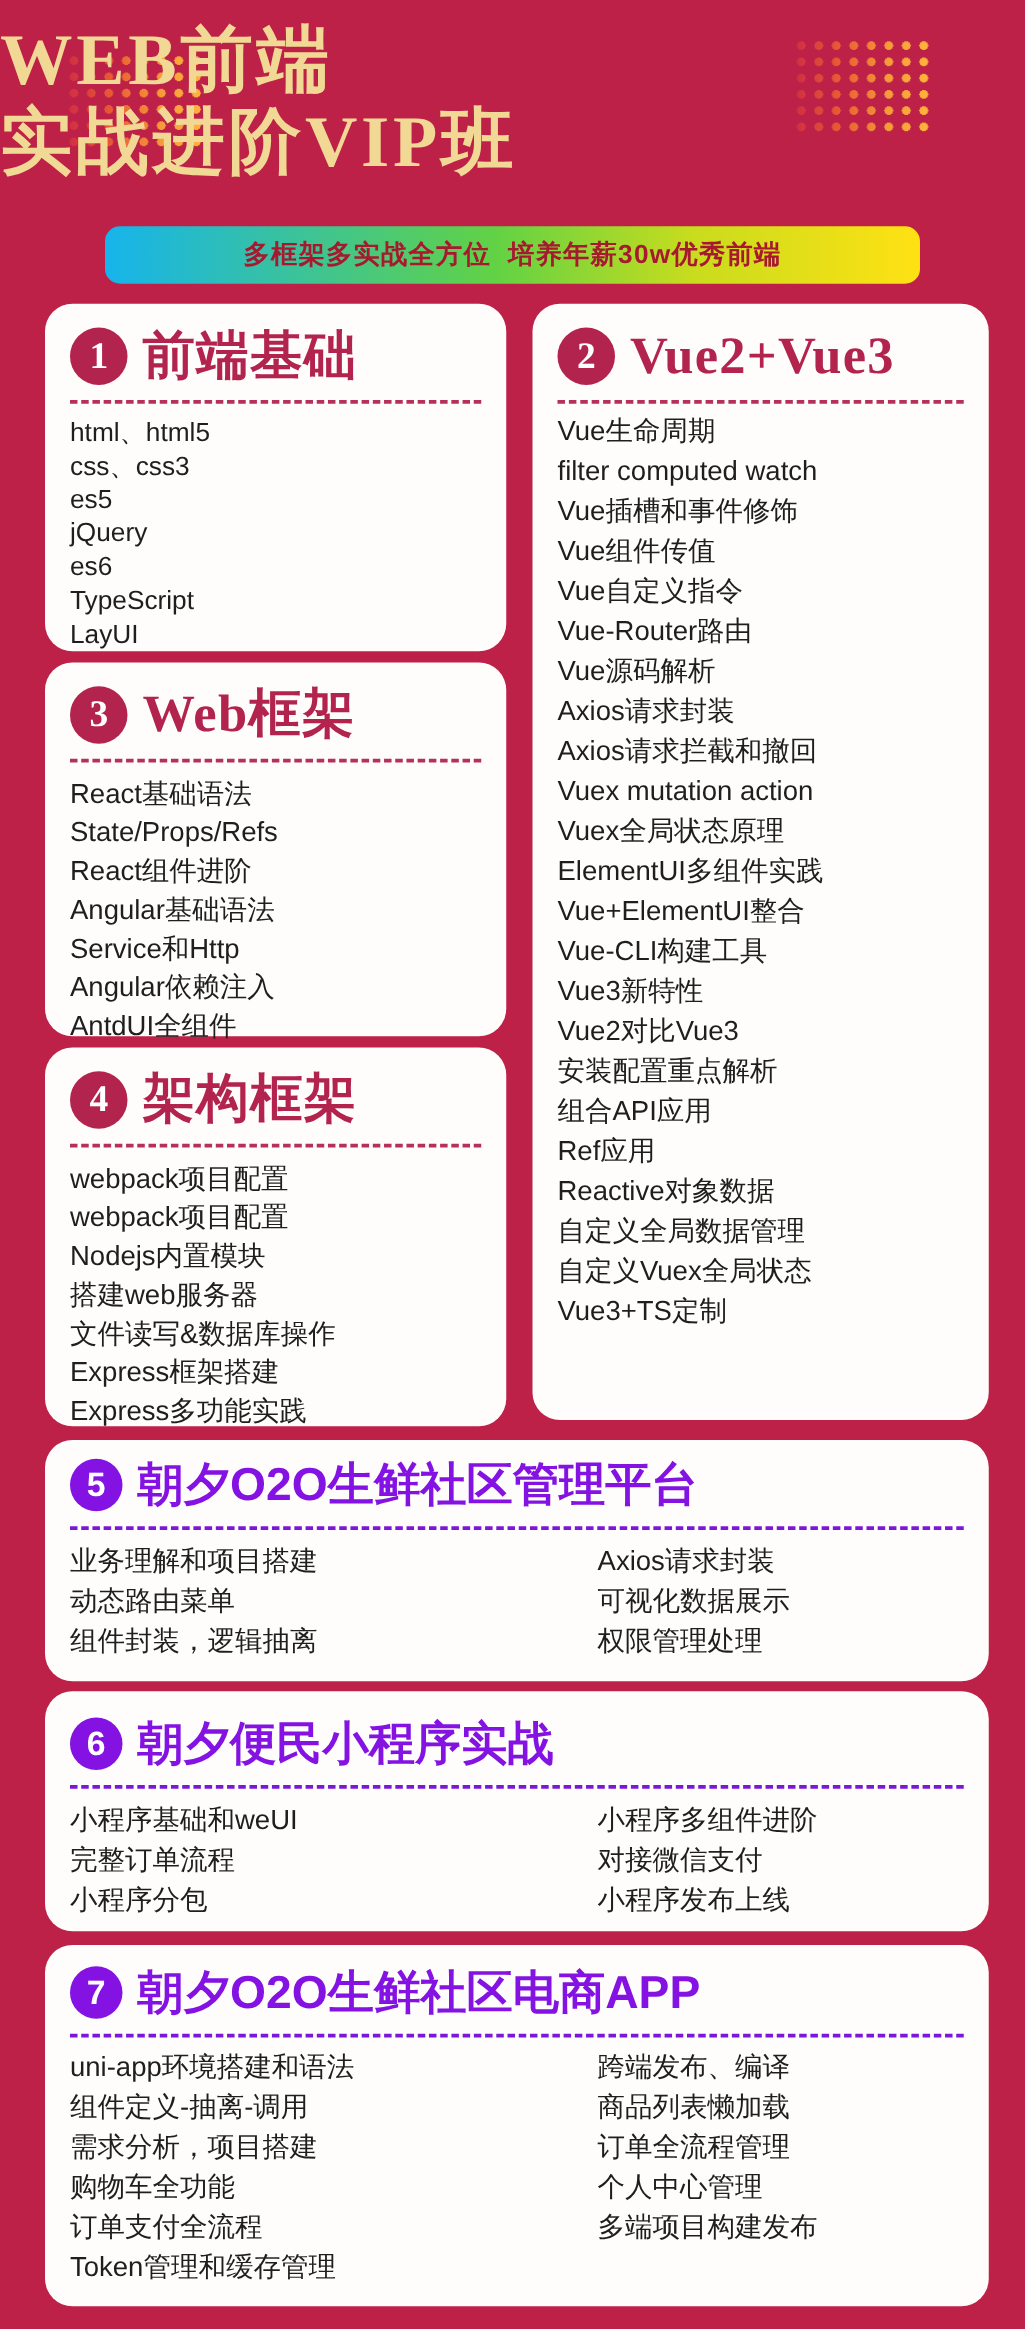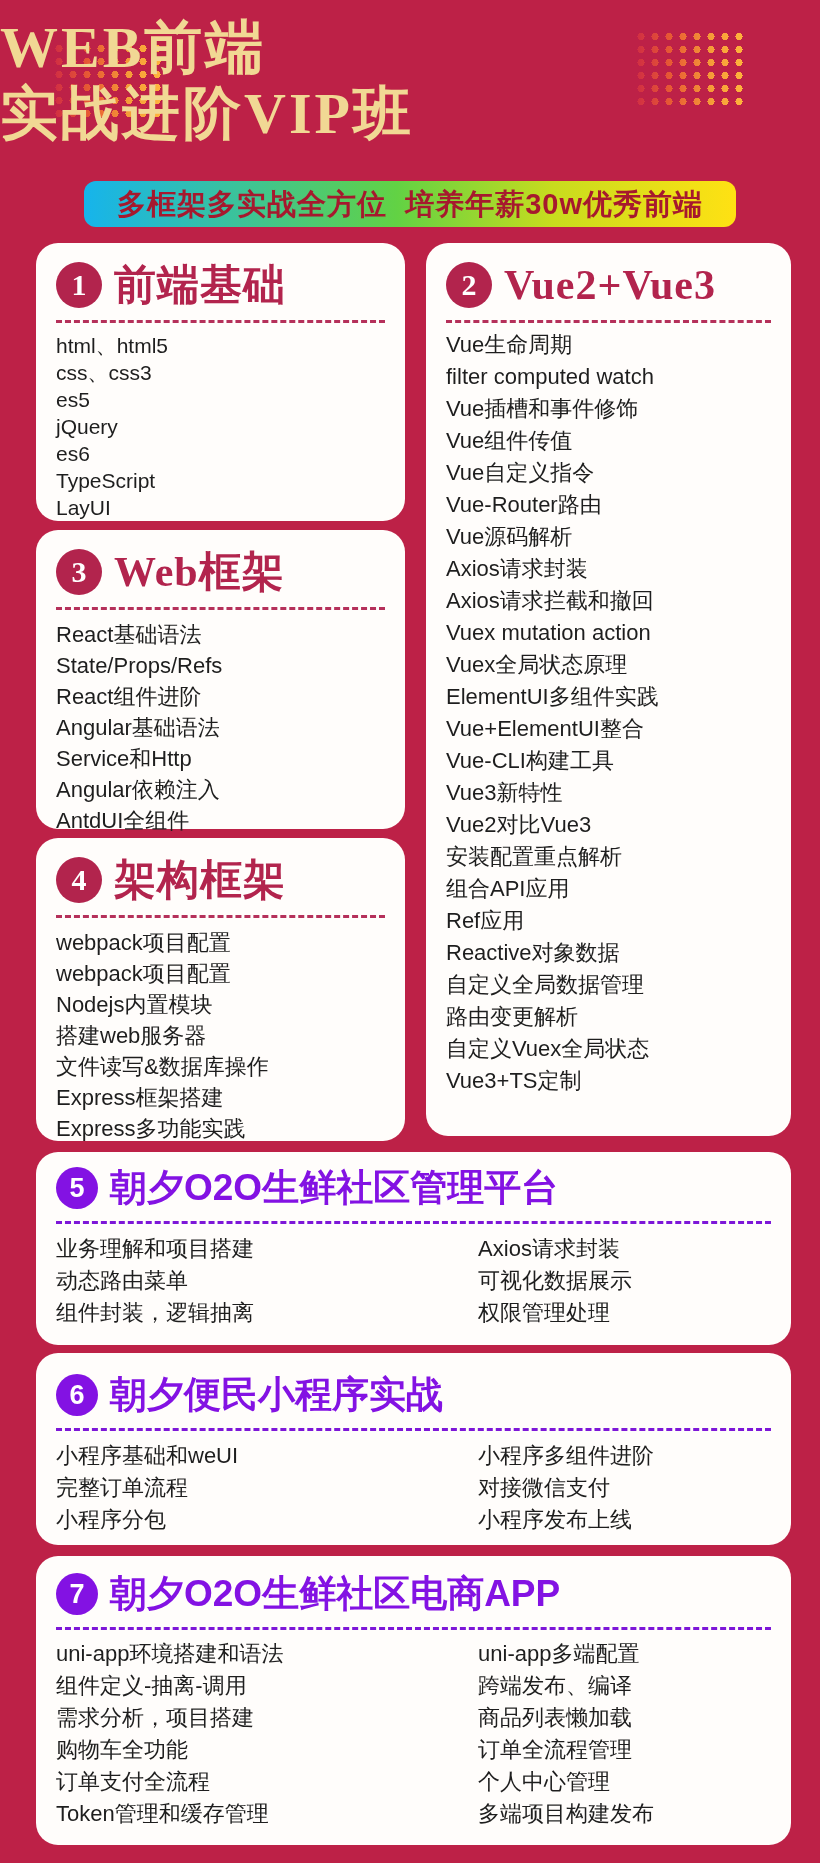--- a/index.html
+++ b/index.html
@@ -30,21 +30,21 @@
   .line1 { padding-top:16px; }
   .line2 { margin-top:2px; }
 
   .banner {
     position:absolute; left:84px; top:181px; width:652px; height:46px;
     border-radius:12px; text-align:center;
     background:linear-gradient(90deg,#16b4ec 0%,#62d244 48%,#c8dc1e 72%,#ffe113 100%);
   }
   .banner span {
     display:inline-block; line-height:46px; white-space:pre;
-    font-size:29px; font-weight:900; color:#a6192e; letter-spacing:1px;
+    font-size:21px; font-weight:900; color:#a6192e; letter-spacing:1px;
   }
 
   
   .card {
     position:absolute; background:#fffdfb; border-radius:22px; padding:16px 20px 0;
   }
   .card-head { display:flex; align-items:center; gap:12px; }
   .badge {
     flex:0 0 auto; display:inline-flex; align-items:center; justify-content:center;
     width:46px; height:46px; border-radius:50%;
@@ -141,21 +141,20 @@
         <div class="item">ElementUI多组件实践</div>
         <div class="item">Vue+ElementUI整合</div>
         <div class="item">Vue-CLI构建工具</div>
         <div class="item">Vue3新特性</div>
         <div class="item">Vue2对比Vue3</div>
         <div class="item">安装配置重点解析</div>
         <div class="item">组合API应用</div>
         <div class="item">Ref应用</div>
         <div class="item">Reactive对象数据</div>
         <div class="item">自定义全局数据管理</div>
-        <div class="item">路由变更解析</div>
         <div class="item">自定义Vuex全局状态</div>
         <div class="item">Vue3+TS定制</div>
       </div>
   </section>
 
   <section class="card red card3">
     <div class="card-head">
       <span class="badge">3</span>
       <h2 class="card-title">Web框架</h2>
     </div>
@@ -237,21 +236,20 @@
     <div class="cols">
       <div class="items col-left">
           <div class="item">uni-app环境搭建和语法</div>
           <div class="item">组件定义-抽离-调用</div>
           <div class="item">需求分析，项目搭建</div>
           <div class="item">购物车全功能</div>
           <div class="item">订单支付全流程</div>
           <div class="item">Token管理和缓存管理</div>
         </div>
       <div class="items col-right">
-          <div class="item">uni-app多端配置</div>
           <div class="item">跨端发布、编译</div>
           <div class="item">商品列表懒加载</div>
           <div class="item">订单全流程管理</div>
           <div class="item">个人中心管理</div>
           <div class="item">多端项目构建发布</div>
         </div>
     </div>
   </section>
 
 </div>

